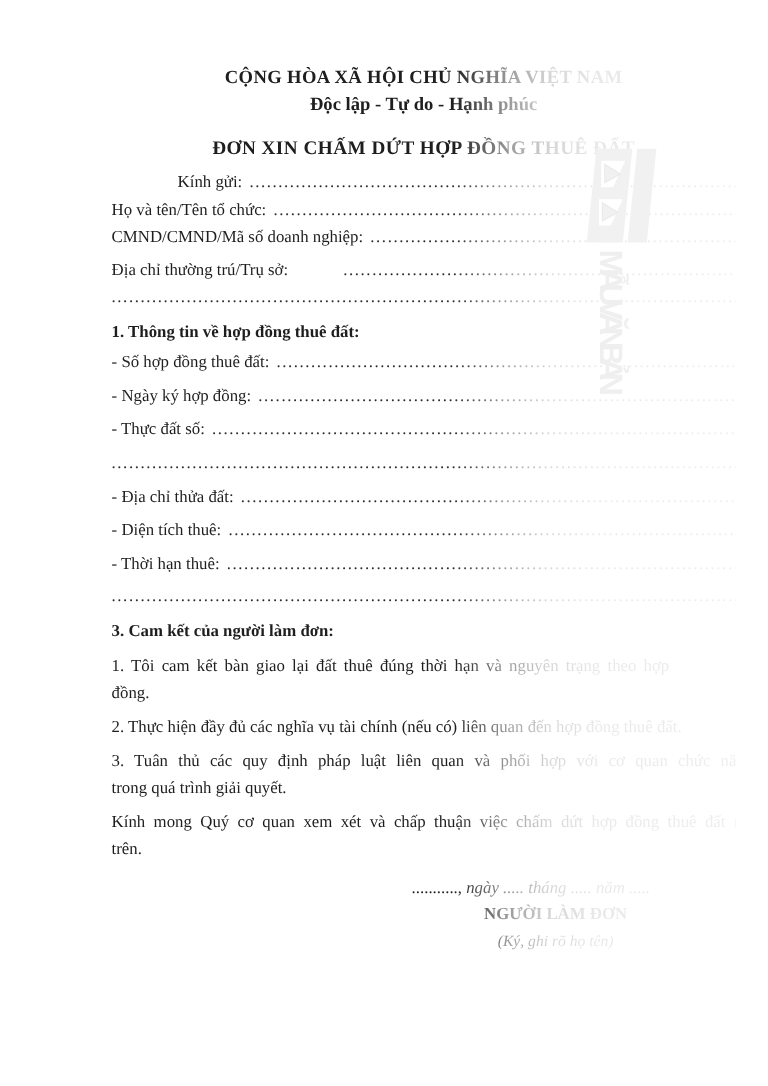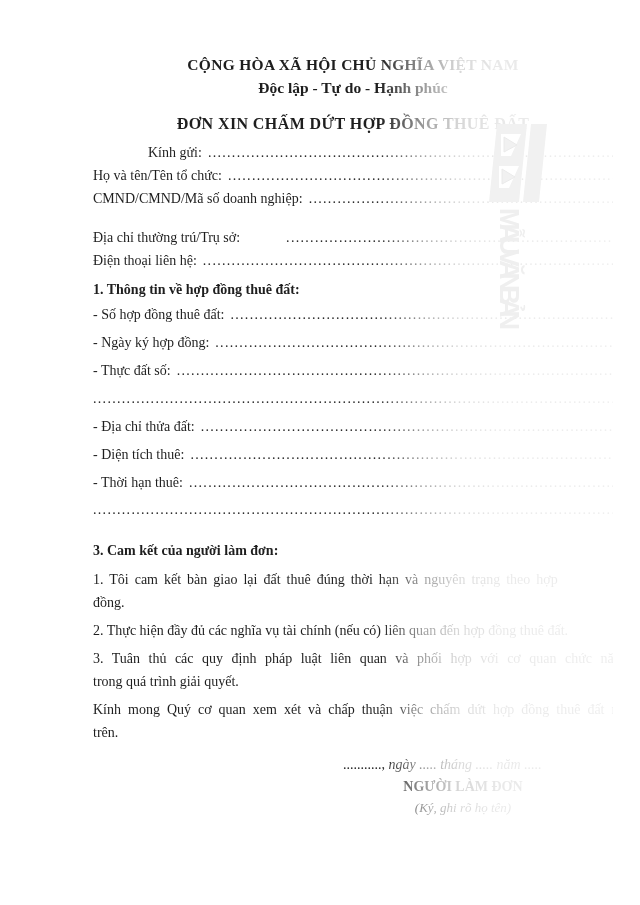--- a/index.html
+++ b/index.html
@@ -12,21 +12,21 @@
        padding:53px 27px 0 93px;box-sizing:border-box;z-index:1;}
   .b{font-weight:bold;}
   .center{text-align:center;}
   .hdr-nat{line-height:23px;height:23px;font-size:15.5px;letter-spacing:.3px;white-space:nowrap;overflow:hidden;}
   .motto-row{line-height:24px;height:24px;white-space:nowrap;overflow:hidden;}
   .motto{display:inline-block;font-size:15.5px;border-bottom:1.4px solid #222;padding:0 4px 1px 4px;}
   .doc-title{margin-top:12px;line-height:23px;height:23px;font-size:16px;letter-spacing:.4px;white-space:nowrap;overflow:hidden;}
   .row{display:flex;align-items:baseline;line-height:23px;height:23px;overflow:hidden;white-space:nowrap;}
   .row .lbl{flex:none;padding-right:6px;}
   .dots{flex:1 1 auto;overflow:hidden;white-space:nowrap;letter-spacing:1.3px;color:#2a2a2a;}
-  .indent{padding-left:55px;} .mt4{margin-top:16px;gap:40px;} .mt5{margin-top:5px;} .mt6{margin-top:6px;}
+  .indent{padding-left:55px;} .mt4{margin-top:4px;gap:40px;} .mt5{margin-top:5px;} .mt6{margin-top:6px;}
   .heading{line-height:23px;height:23px;white-space:nowrap;overflow:hidden;font-weight:bold;}
   .item{line-height:28px;height:28px;}
   .fillrow{line-height:26px;height:26px;}
   .pline{line-height:23px;height:23px;white-space:nowrap;overflow:hidden;}
   .ws2{word-spacing:2.5px;} .ws3{word-spacing:3.5px;} .ws5{word-spacing:5px;}
   .date-row{margin-top:9px;line-height:23px;height:23px;padding-left:250px;white-space:nowrap;overflow:hidden;}
   .date-row .it{font-style:italic;}
   .sig-block{padding-left:260px;width:220px;text-align:center;}
   .sig-title{line-height:22px;font-weight:bold;white-space:nowrap;}
   .sig-note{line-height:20px;font-style:italic;white-space:nowrap;font-size:13px;}
@@ -72,21 +72,20 @@
     </div>
     <div class="row">
       <span class="lbl">CMND/CMND/Mã số doanh nghiệp:</span>
       <span class="dots">........................................................................................................................................................................</span>
     </div>
     <div class="row mt4">
       <span class="lbl">Địa chỉ thường trú/Trụ sở:</span>
       <span class="dots">........................................................................................................................................................................</span>
     </div>
     <div class="row">
-      <span class="lbl">Điện thoại liên hệ:</span>
       <span class="dots">........................................................................................................................................................................</span>
     </div>
 
     <div class="heading mt6">1. Thông tin về hợp đồng thuê đất:</div>
     <div class="row item">
       <span class="lbl">- Số hợp đồng thuê đất:</span>
       <span class="dots">........................................................................................................................................................................</span>
     </div>
     <div class="row item">
       <span class="lbl">- Ngày ký hợp đồng:</span>

